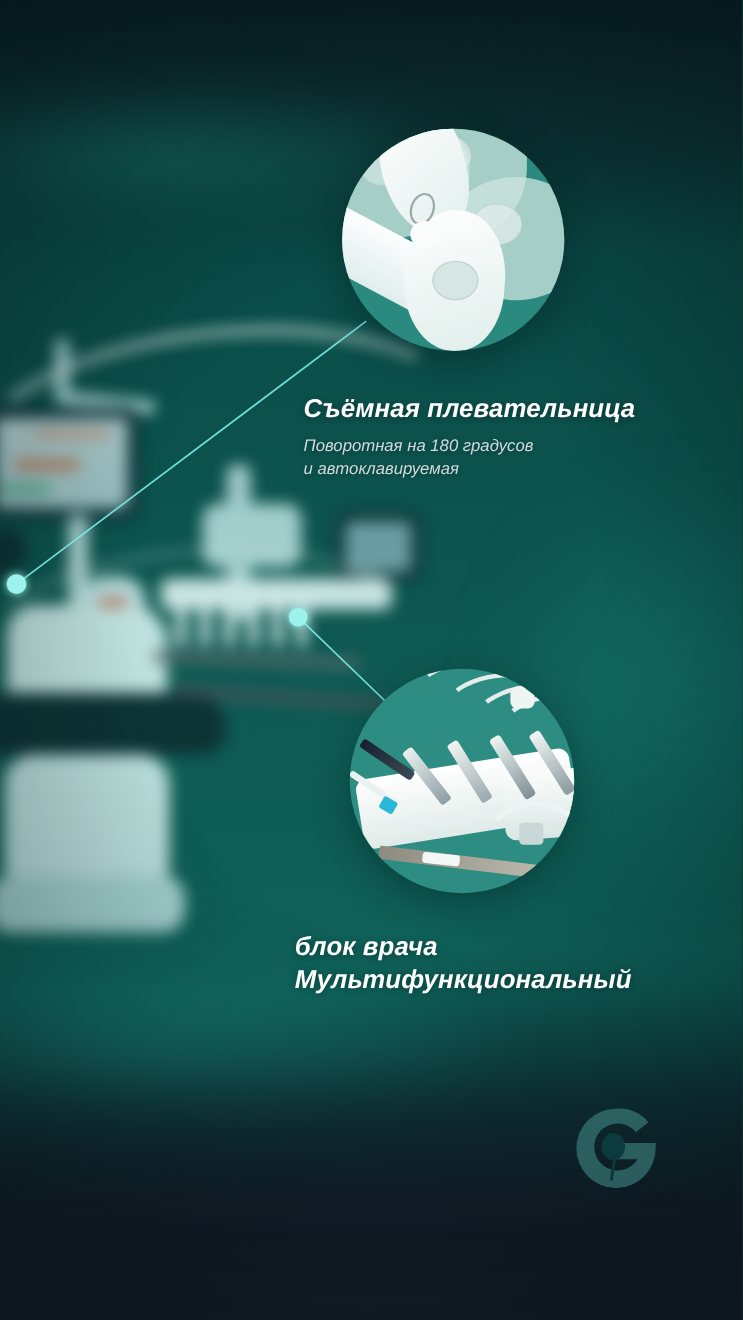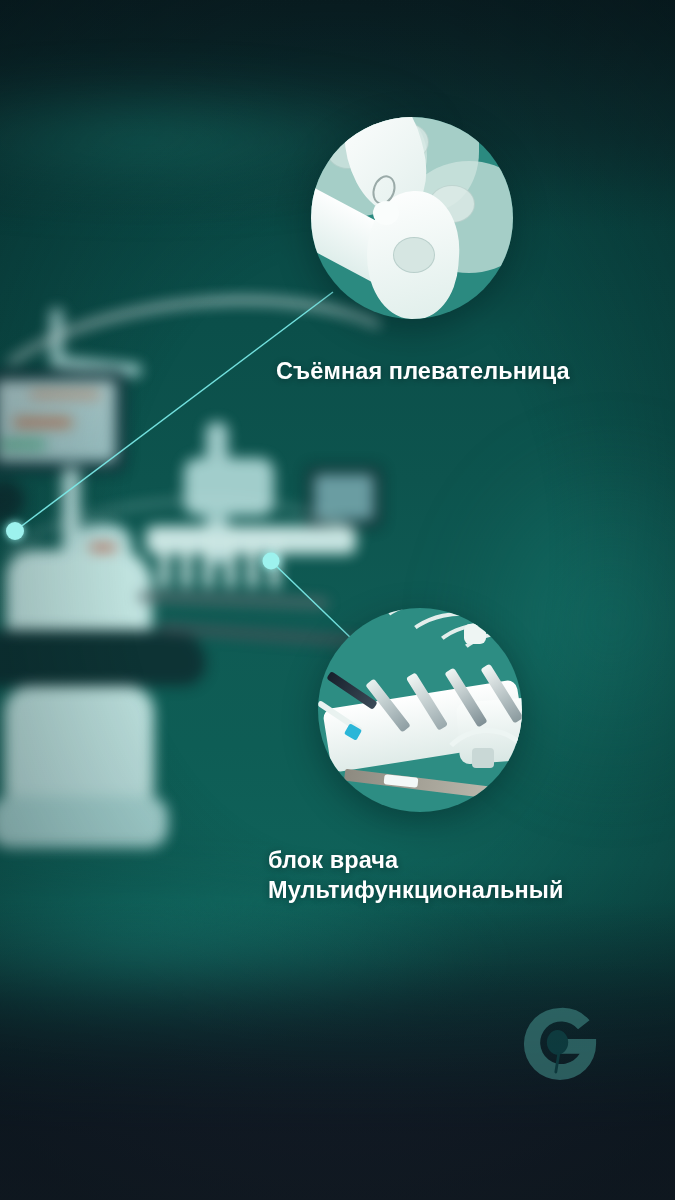--- a/index.html
+++ b/index.html
@@ -5,20 +5,21 @@
 <style>
   html,body{margin:0;padding:0;background:#0d1622;}
   *{box-sizing:border-box;}
 
   .stage{
     position:relative;
     width:675px;height:1200px;
     overflow:hidden;
     font-family:"Liberation Sans","DejaVu Sans",sans-serif;
     background:#15803d;
+    font-style:italic;
   }
 
   
   .bg-base{
     position:absolute;inset:0;
     background:
       linear-gradient(180deg,
         #0d2b2e 0%,
         #0c3a3b 7%,
         #0a4a46 16%,
@@ -279,20 +280,24 @@
          border-width:5px;border-color:#edf5f3 transparent transparent transparent;"></div>
 
     <div style="position:absolute;left:26px;top:172px;width:186px;height:12px;
          background:linear-gradient(90deg,#8d8a80,#c7c4b8);transform:rotate(7deg);border-radius:2px;"></div>
     <div style="position:absolute;left:66px;top:168px;width:34px;height:10px;background:#f3f8f7;
          border-radius:3px;transform:rotate(6deg);"></div>
   </div>
 
   <div class="cap cap1">
     <div class="cap-title">Съёмная плевательница</div>
+    <div class="cap-sub">
+      <div>Поворотная на 180 градусов</div>
+      <div>и автоклавируемая</div>
+    </div>
   </div>
 
   <div class="cap cap2">
     <div class="cap-title">
       <div>блок врача</div>
       <div>Мультифункциональный</div>
     </div>
   </div>
 
   <svg class="logo" viewBox="0 0 100 100">

